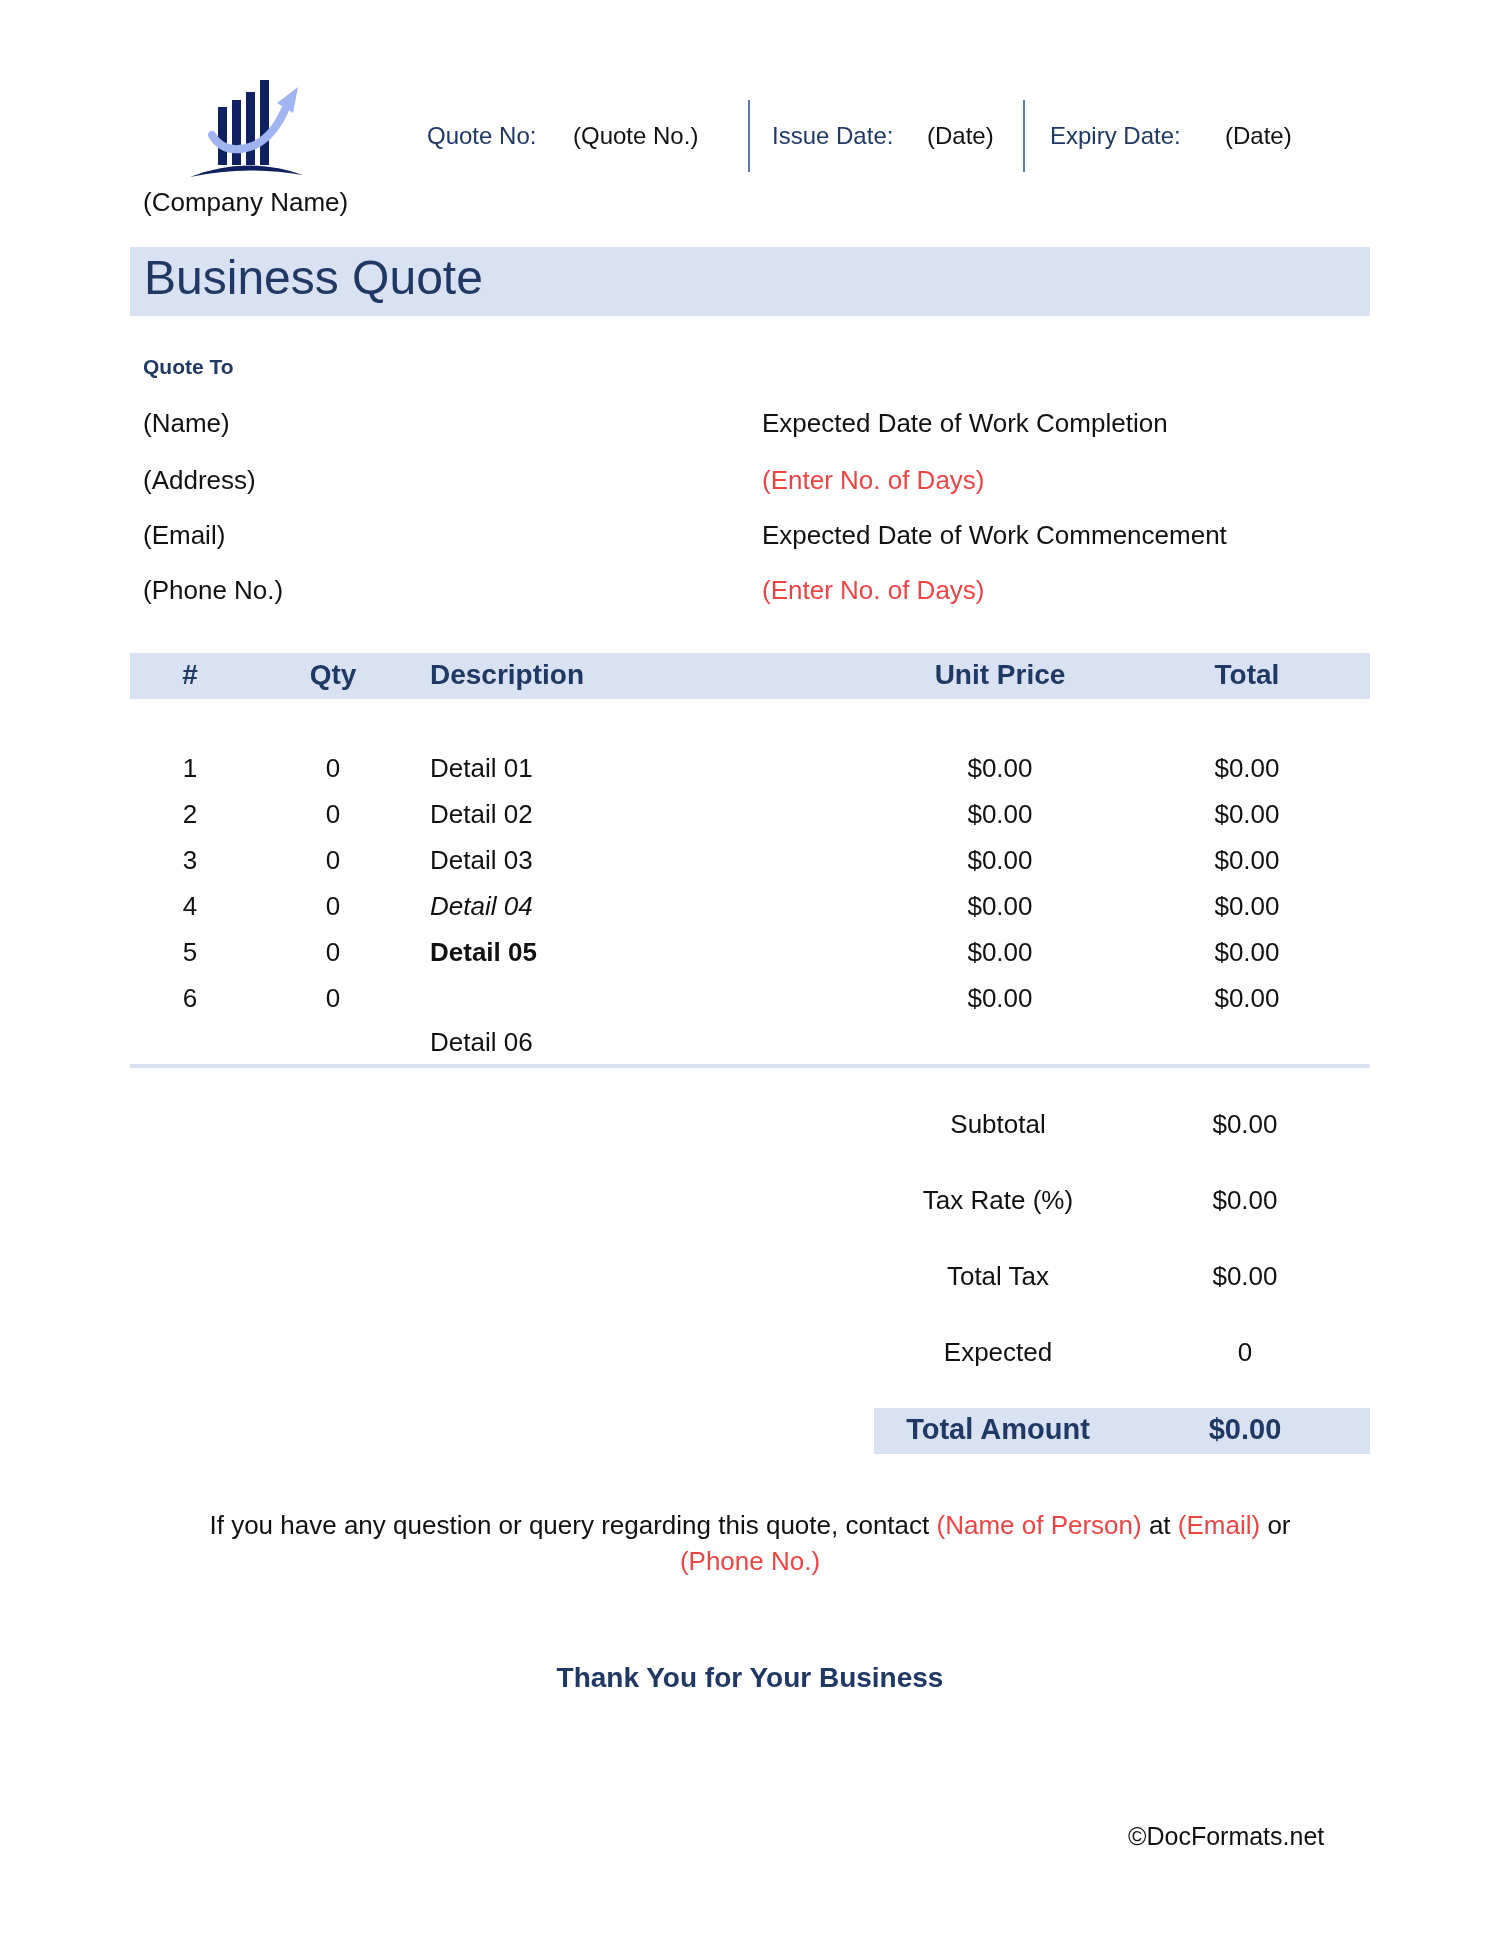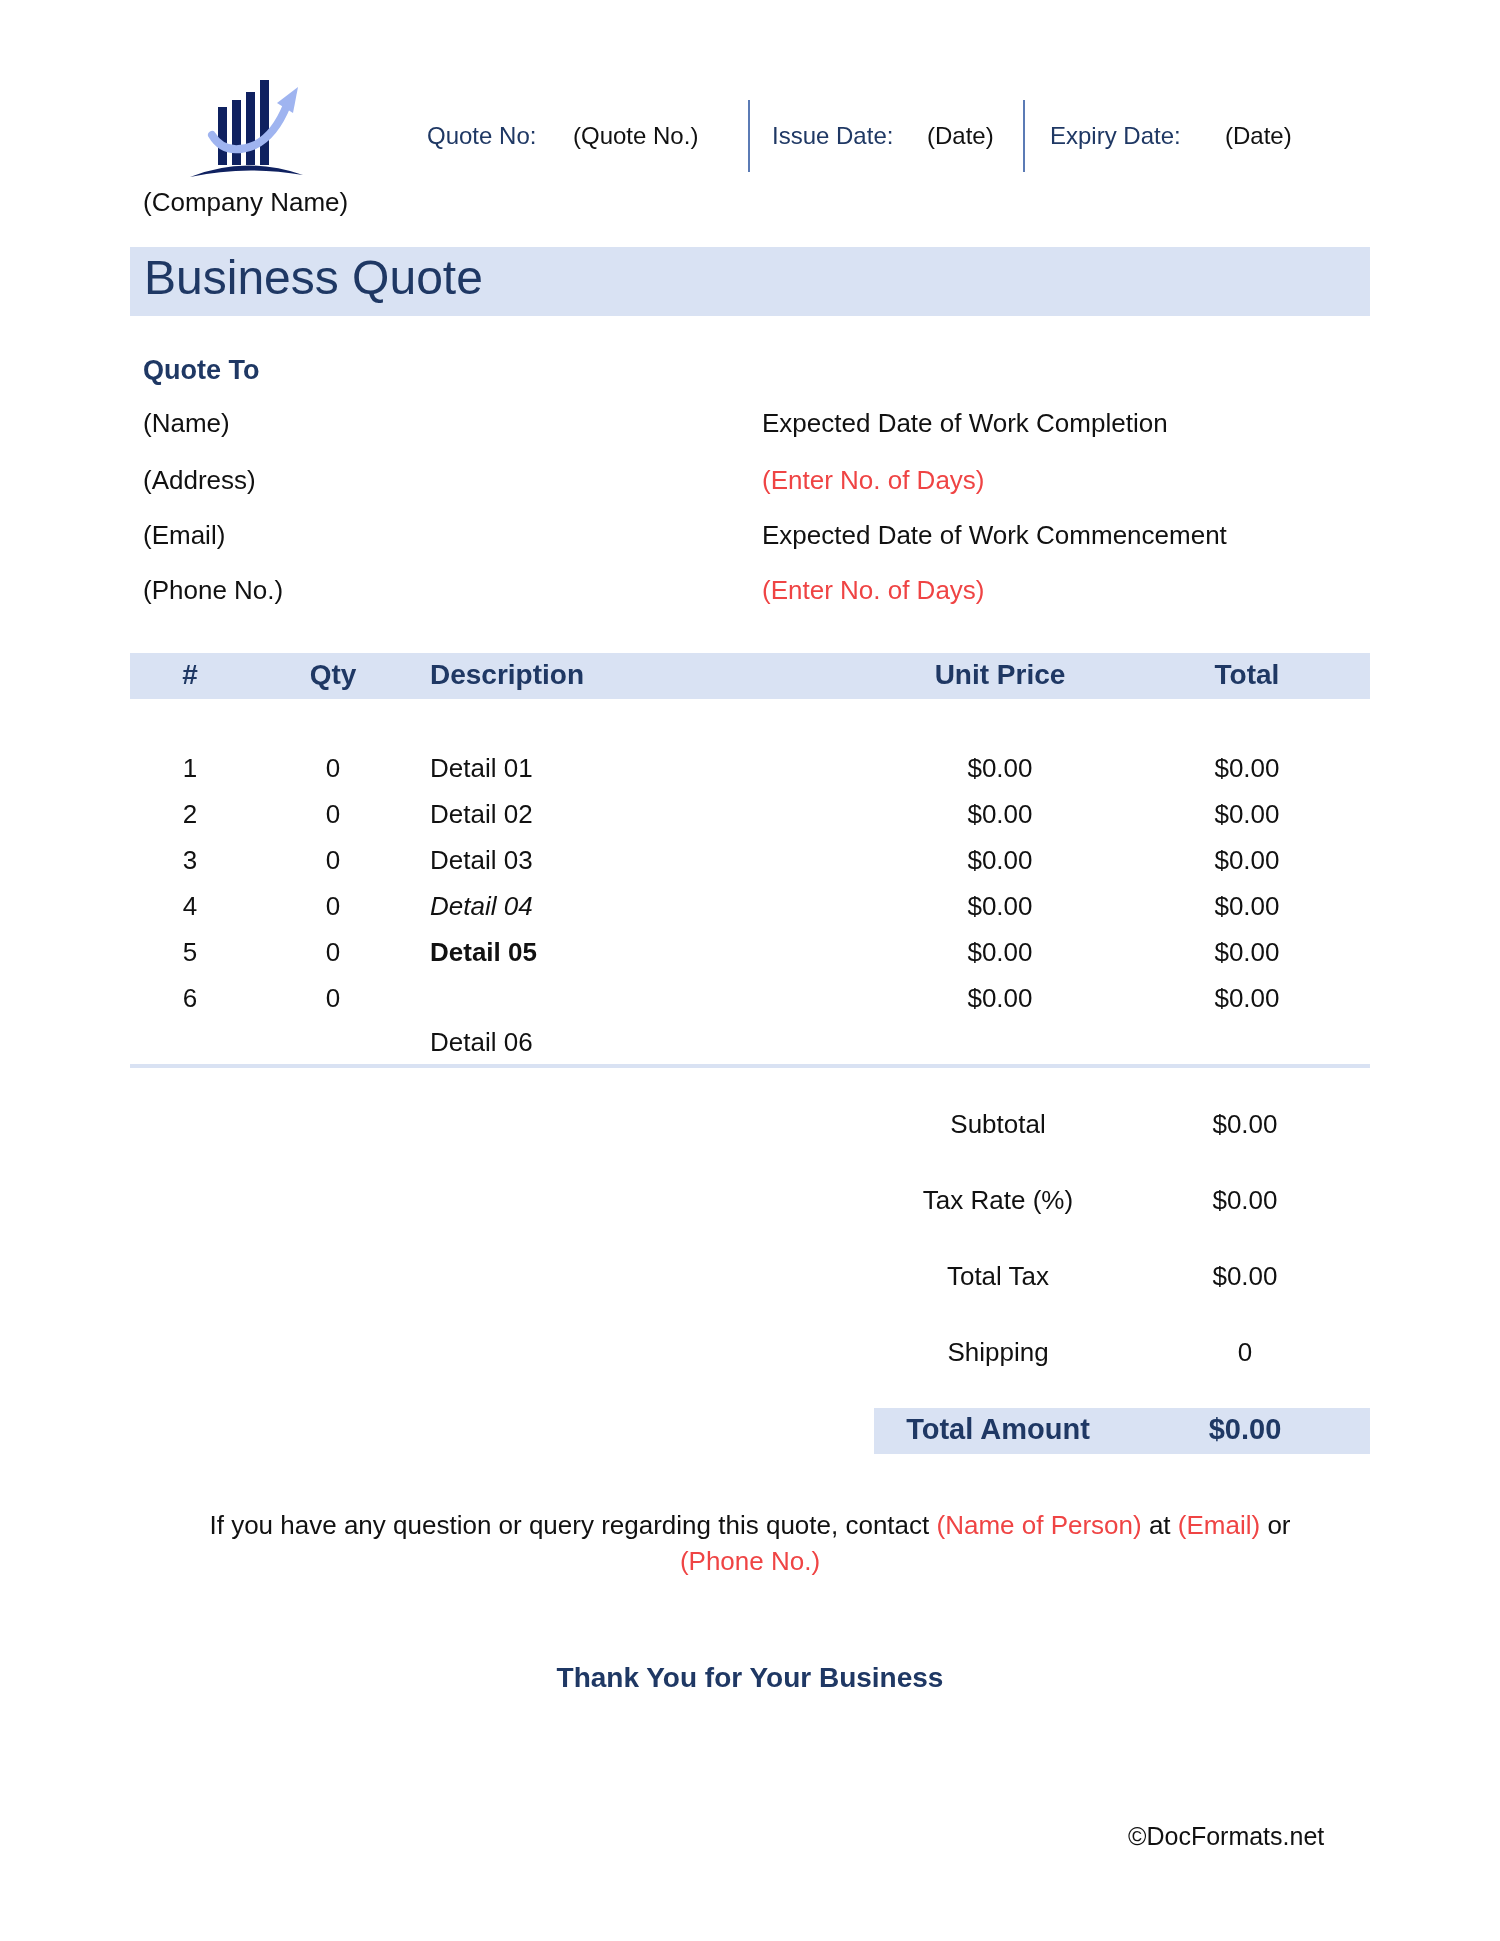--- a/index.html
+++ b/index.html
@@ -14,21 +14,21 @@
   #company { left: 143px; top: 187px; font-size: 26px; }
   .meta-label { font-size: 24px; color: #1f3864; }
   .meta-value { font-size: 24px; color: #111; }
   .vdiv { width: 2px; height: 72px; background: #5b7bb5; top: 100px; }
 
   
   #title-band { left: 130px; top: 247px; width: 1240px; height: 69px; }
   #title { left: 144px; top: 250px; font-size: 48px; color: #1f3864; font-weight: normal; }
 
   
-  #quote-to { left: 143px; top: 355px; font-size: 27px; font-weight: bold; color: #1f3864; }
+  #quote-to { left: 143px; top: 355px; font-size: 21px; font-weight: bold; color: #1f3864; }
   .info { font-size: 26px; }
 
   
   #thead-band { left: 130px; top: 653px; width: 1240px; height: 46px; }
   .th { top: 659px; font-size: 28px; font-weight: bold; color: #1f3864; }
   .td { font-size: 26px; }
   .center { text-align: center; }
   #sep { left: 130px; top: 1064px; width: 1240px; height: 4px; background: #d9e2f3; }
 
   
@@ -131,21 +131,21 @@
 </div>
 
 <div id="sep" class="abs"></div>
 
 <div class="abs tl" style="top:1109px;">Subtotal</div>
 <div class="abs tv" style="top:1109px;">$0.00</div>
 <div class="abs tl" style="top:1185px;">Tax Rate (%)</div>
 <div class="abs tv" style="top:1185px;">$0.00</div>
 <div class="abs tl" style="top:1261px;">Total Tax</div>
 <div class="abs tv" style="top:1261px;">$0.00</div>
-<div class="abs tl" style="top:1337px;">Shipping</div>
+<div class="abs tl" style="top:1337px;">Expected</div>
 <div class="abs tv" style="top:1337px;">0</div>
 
 <div id="total-band" class="abs band"></div>
 <div id="total-label" class="abs tl">Total Amount</div>
 <div id="total-value" class="abs tv">$0.00</div>
 
 <div id="contact" class="abs">
   <span>If you have any question or query regarding this quote, contact </span><span class="blue-ph">(Name of Person)</span><span> at  </span><span class="blue-ph">(Email)</span><span> or</span><br>
   <span class="blue-ph">(Phone No.)</span>
 </div>

